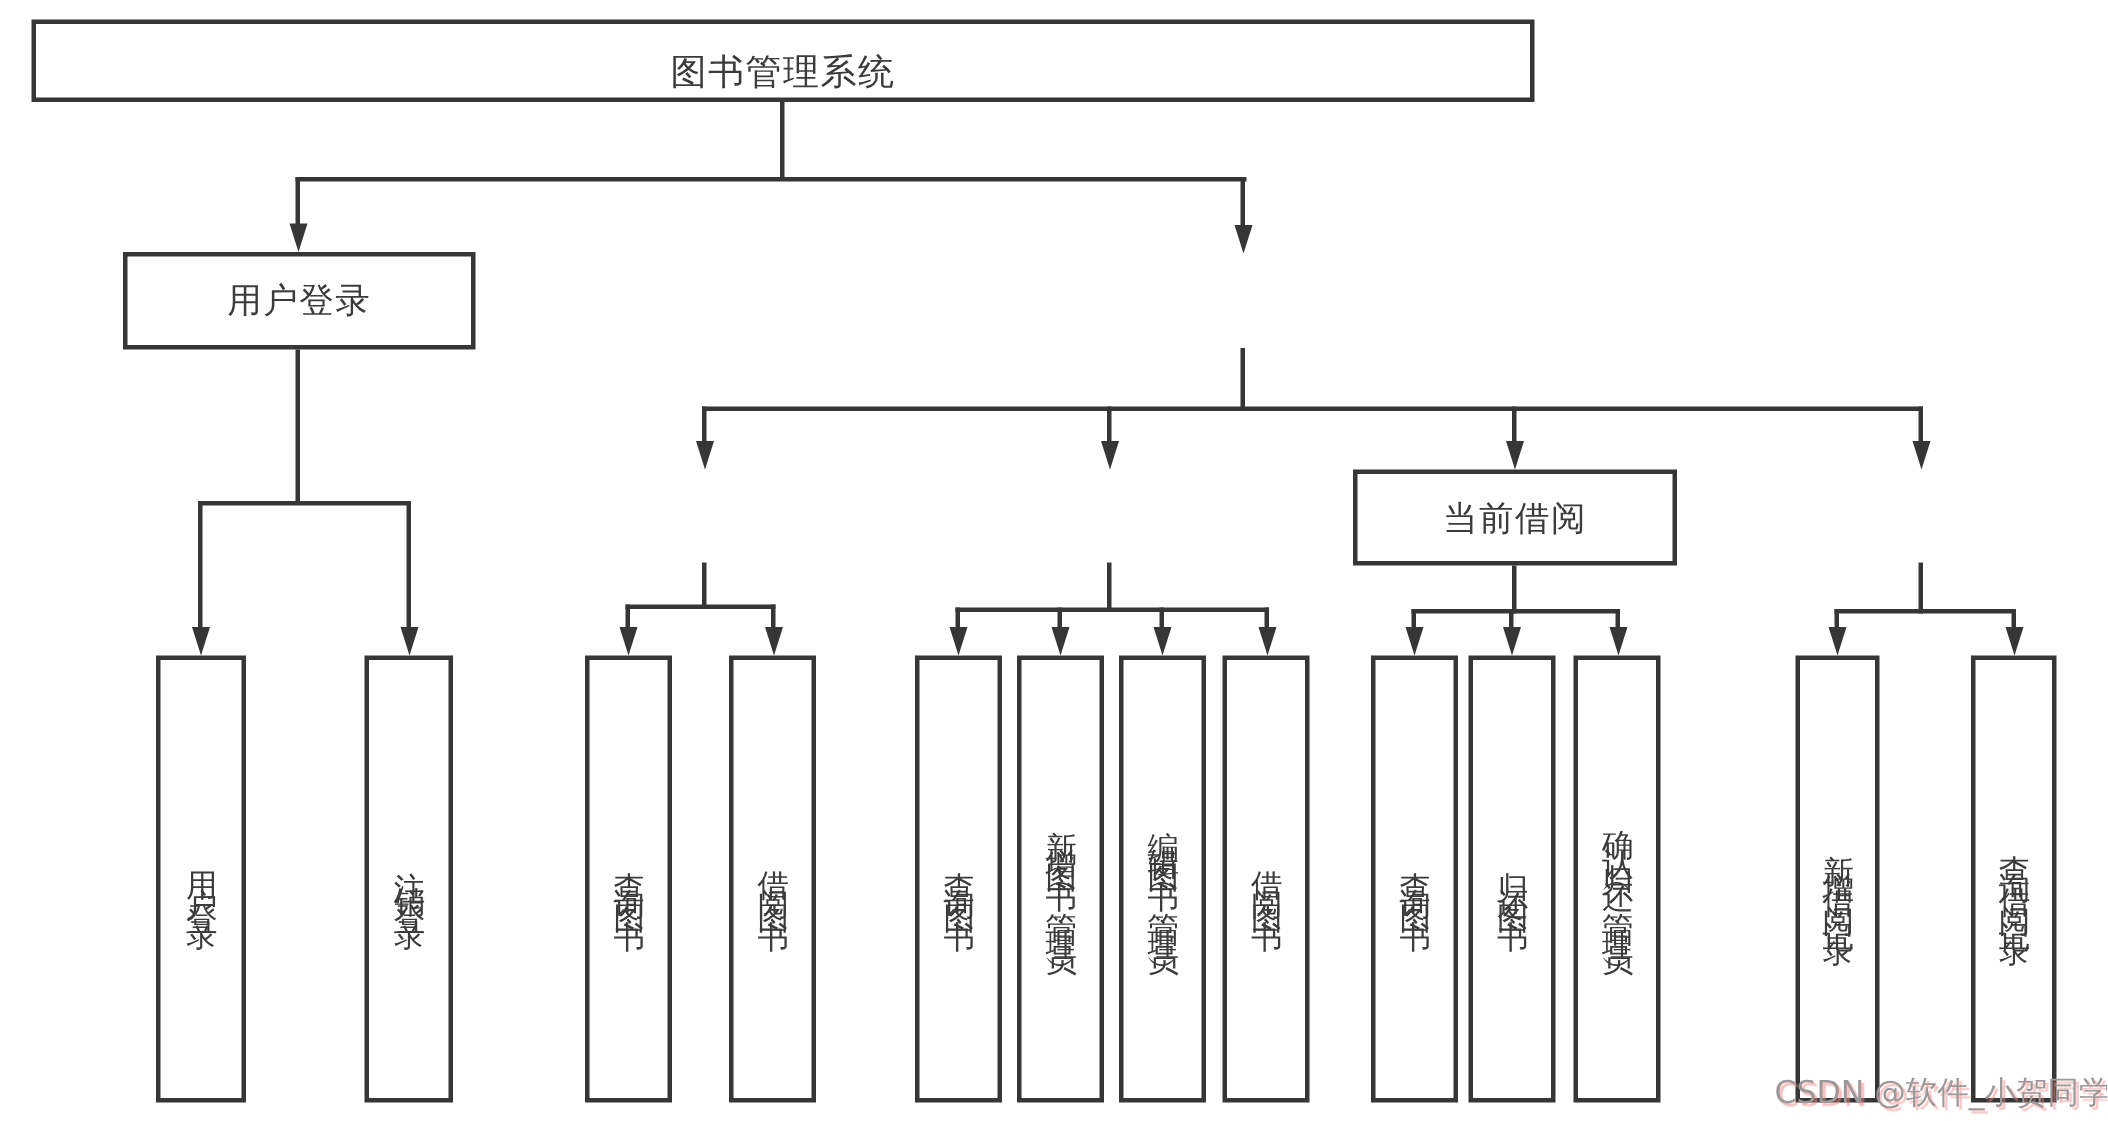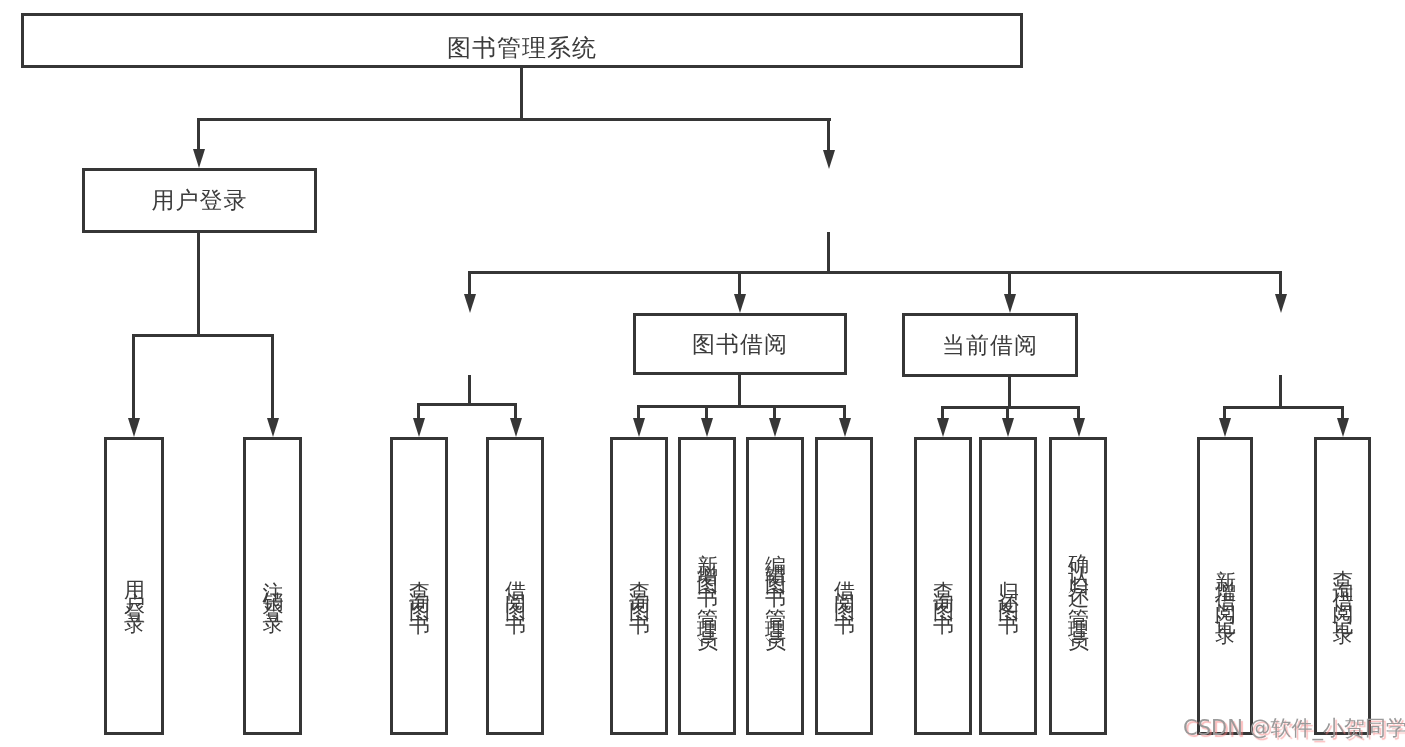--- a/index.html
+++ b/index.html
@@ -101,24 +101,21 @@
   <div class="hline" style="left:468px; top:271px; width:814px;"></div>
   <div class="vline" style="left:468px; top:271px; height:26px;"></div>
   <div class="arrow" style="left:464px; top:294px;"></div>
   <div class="vline" style="left:738px; top:271px; height:26px;"></div>
   <div class="arrow" style="left:734px; top:294px;"></div>
   <div class="vline" style="left:1008px; top:271px; height:26px;"></div>
   <div class="arrow" style="left:1004px; top:294px;"></div>
   <div class="vline" style="left:1279px; top:271px; height:26px;"></div>
   <div class="arrow" style="left:1275px; top:294px;"></div>
 
-  <div class="node h" style="left:633px; top:313px; width:214px; height:62px;">
-    <span>图书借阅</span>
-  </div>
-  <div class="node h" style="left:902px; top:313px; width:176px; height:64px;">
+  <div class="node h" style="left:902px; top:313px; width:216px; height:64px;">
     <span>当前借阅</span>
   </div>
 
   <div class="vline" style="left:468px; top:375px; height:31px;"></div>
   <div class="hline" style="left:417px; top:403px; width:100px;"></div>
   <div class="vline" style="left:417px; top:403px; height:18px;"></div>
   <div class="arrow" style="left:413px; top:418px;"></div>
   <div class="vline" style="left:514px; top:403px; height:18px;"></div>
   <div class="arrow" style="left:510px; top:418px;"></div>
 

